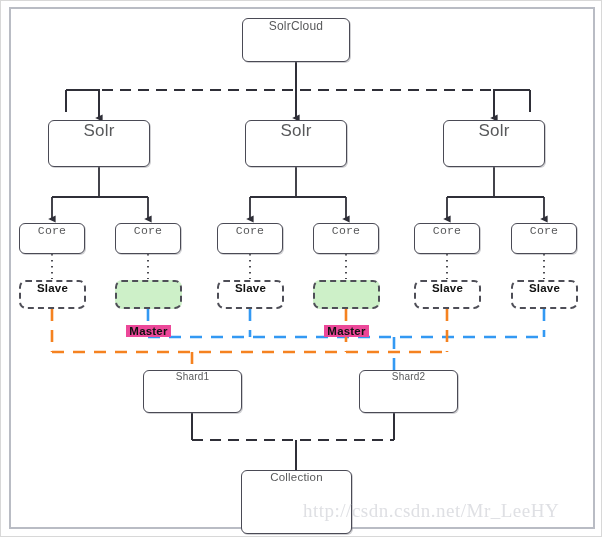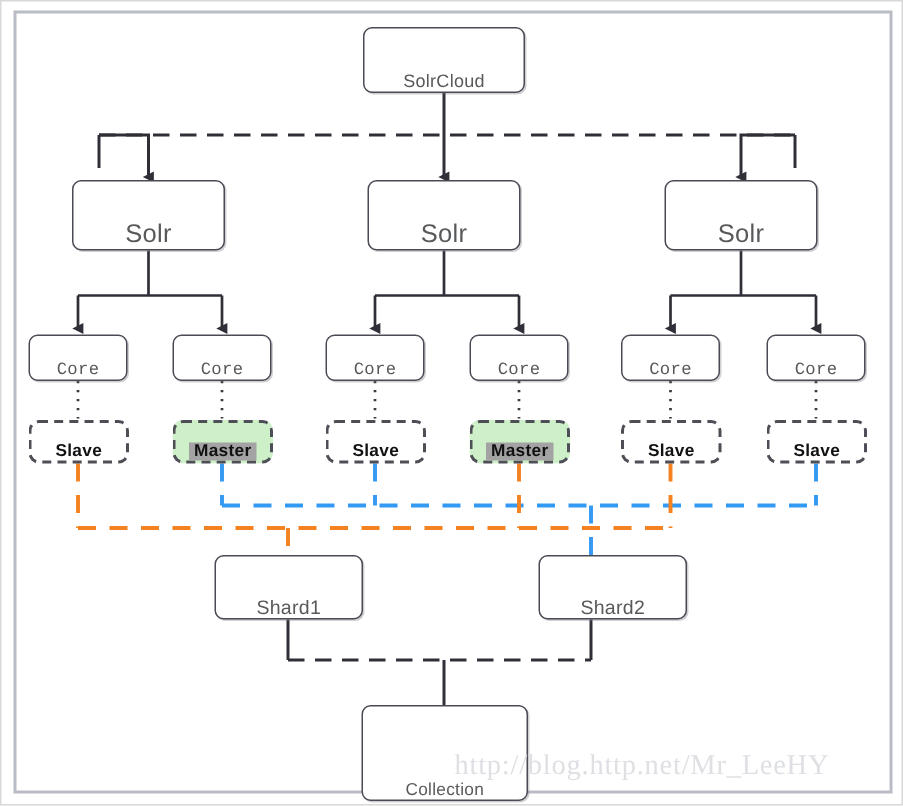--- a/index.html
+++ b/index.html
@@ -18,21 +18,21 @@
     border:2px solid #b9bcc4;
     background:#ffffff;
   }
   #canvas{
     position:absolute;left:0;top:0;width:602px;height:537px;
   }
 
   
   .node{
     position:absolute;box-sizing:border-box;
-    display:flex;align-items:flex-end;justify-content:center;
+    display:flex;align-items:flex-start;justify-content:center;
     color:#58595b;
     background:#ffffff;
     letter-spacing:.2px;
     white-space:nowrap;
   }
   .solid{
     border:1.6px solid #4a4a55;
     border-radius:6px;
     box-shadow:1px 1px 0 rgba(120,120,130,.35);
   }
@@ -53,23 +53,23 @@
   .n-core     { top:223px; width:66px; height:31px; font-size:11.5px;font-family:Liberation Mono, monospace; }
   .n-core-1{ left:19px; }  .n-core-2{ left:115px; }
   .n-core-3{ left:217px; } .n-core-4{ left:313px; }
   .n-core-5{ left:414px; } .n-core-6{ left:511px; }
 
   .n-leaf     { top:280px; width:67px; height:29px; font-size:11.5px; }
   .n-leaf-1{ left:19px; }  .n-leaf-2{ left:115px; }
   .n-leaf-3{ left:217px; } .n-leaf-4{ left:313px; }
   .n-leaf-5{ left:414px; } .n-leaf-6{ left:511px; }
   .leaf-label{ padding:0 3px; }
-  .leaf-label.hl{ background:#a3a3a3; }
-
-  .n-shard    { top:370px; width:99px; height:43px; font-size:13px; }
+  .leaf-label.hl{ background:#ec4899;margin-top:43px; }
+
+  .n-shard    { top:370px; width:99px; height:43px; font-size:10px; }
   .n-shard-1{ left:143px; } .n-shard-2{ left:359px; }
 
   .n-collection{ left:241px; top:470px; width:111px; height:64px; font-size:11.5px; }
 
   
   #watermark{
     position:absolute;left:303px;top:500px;
     font-family:"Liberation Serif","DejaVu Serif",serif;
     font-size:19px;color:#dfe0e4;white-space:nowrap;
     letter-spacing:.5px;
@@ -212,13 +212,13 @@
   <span>Shard1</span>
 </div>
 <div class="node solid n-shard n-shard-2">
   <span>Shard2</span>
 </div>
 
 <div class="node solid n-collection">
   <span>Collection</span>
 </div>
 
-<div id="watermark">http://blog.http.net/Mr_LeeHY</div>
+<div id="watermark">http://csdn.csdn.net/Mr_LeeHY</div>
 
 </body></html>

